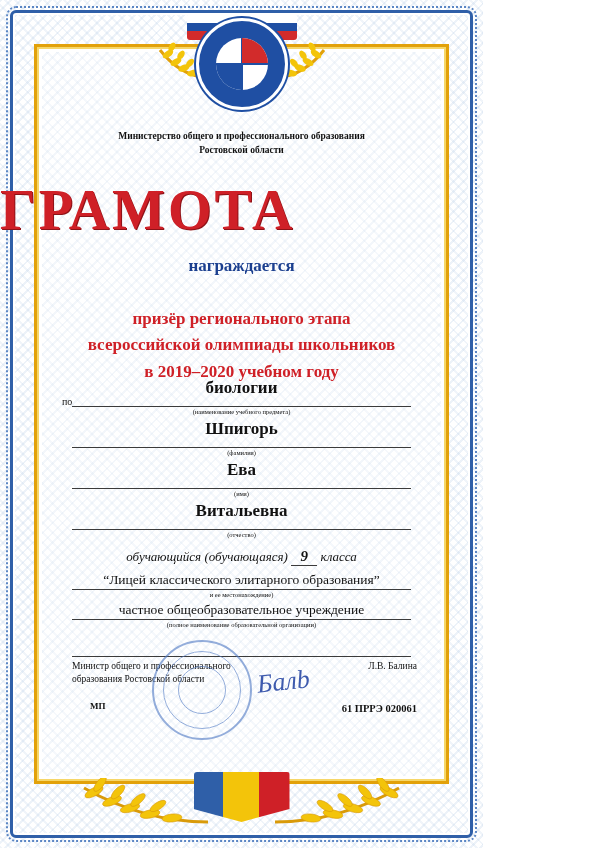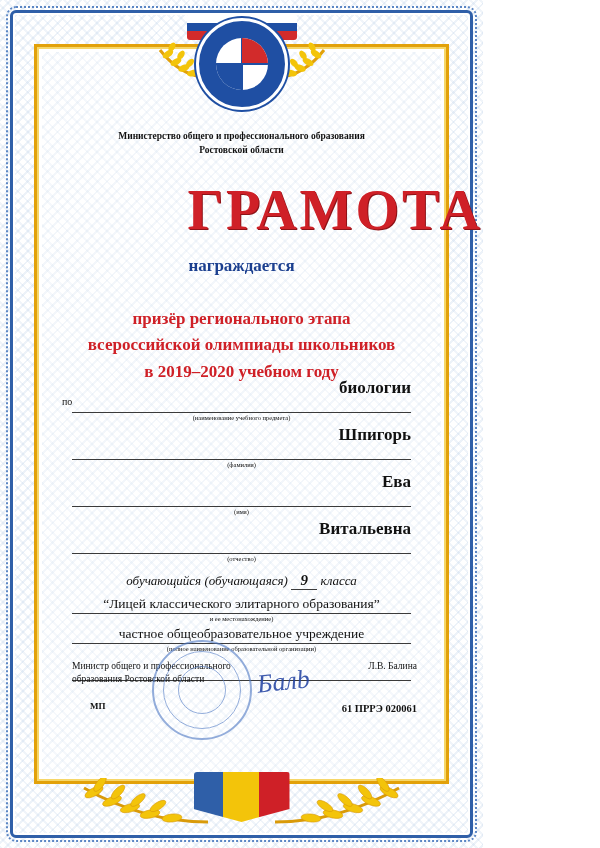--- a/index.html
+++ b/index.html
@@ -84,21 +84,21 @@
   }
   .laurel.l{left:calc(50% - 86px);}
   .laurel.r{right:calc(50% - 86px);}
 
   
   .ministry{
     position:absolute;left:0;right:0;top:130px;text-align:center;
     font-weight:bold;font-size:9.5px;color:#111;line-height:1.45;
   }
   .title{
-    position:absolute;left:0;right:0;top:178px;text-align:right;
+    position:absolute;left:0;right:0;top:178px;text-align:left;
     font-size:56px;font-weight:bold;color:#cf2027;
     letter-spacing:3px;
     text-shadow:1px 1px 0 #8d1217;
     font-family:"Liberation Serif", serif;
   }
   .award-line{
     position:absolute;left:0;right:0;top:256px;text-align:center;
     font-size:17px;font-weight:bold;color:#1b3f8f;
   }
   .subject-block{
@@ -108,22 +108,22 @@
 
   
   .form{
     position:absolute;left:72px;right:72px;top:378px;
   }
   .row{position:relative;margin-bottom:2px;}
   .row .prefix{
     position:absolute;left:-10px;top:18px;font-size:10px;color:#111;
   }
   .filled{
-    text-align:right;font-size:17px;font-weight:bold;color:#111;
-    padding-bottom:14px;border-bottom:1px solid #3b3b3b;
+    text-align:center;font-size:17px;font-weight:bold;color:#111;
+    padding-bottom:8px;border-bottom:1px solid #3b3b3b;
   }
   .caption{
     text-align:center;font-size:6.5px;color:#111;margin-top:1px;margin-bottom:4px;
   }
   .inline-row{
     text-align:center;font-size:13px;color:#111;margin-top:10px;margin-bottom:6px;font-style:italic;
   }
   .inline-row .blank{
     display:inline-block;min-width:26px;border-bottom:1px solid #3b3b3b;
     font-weight:bold;font-size:15px;text-align:center;

